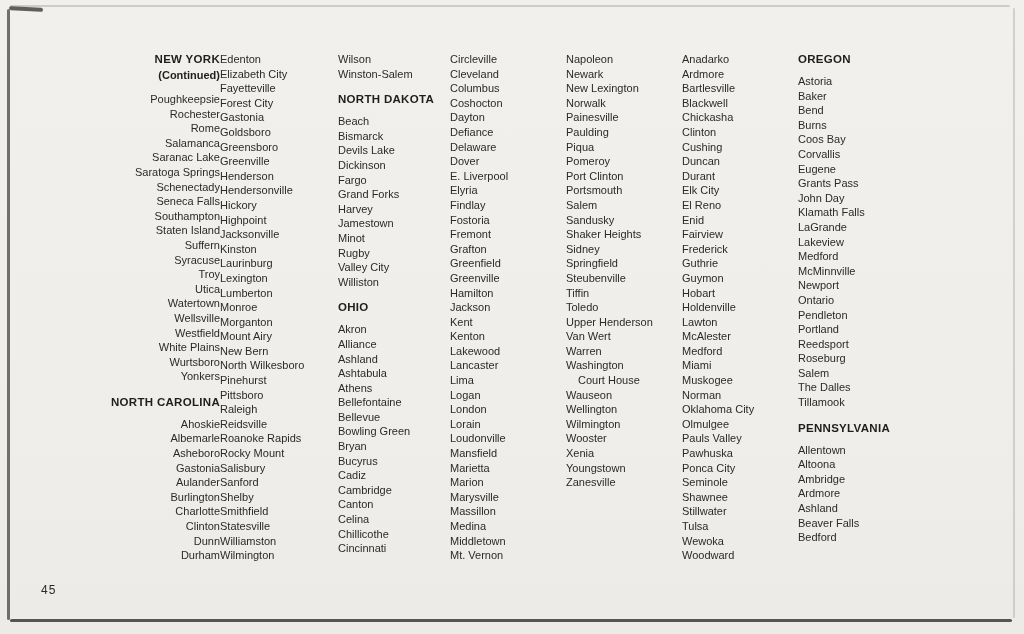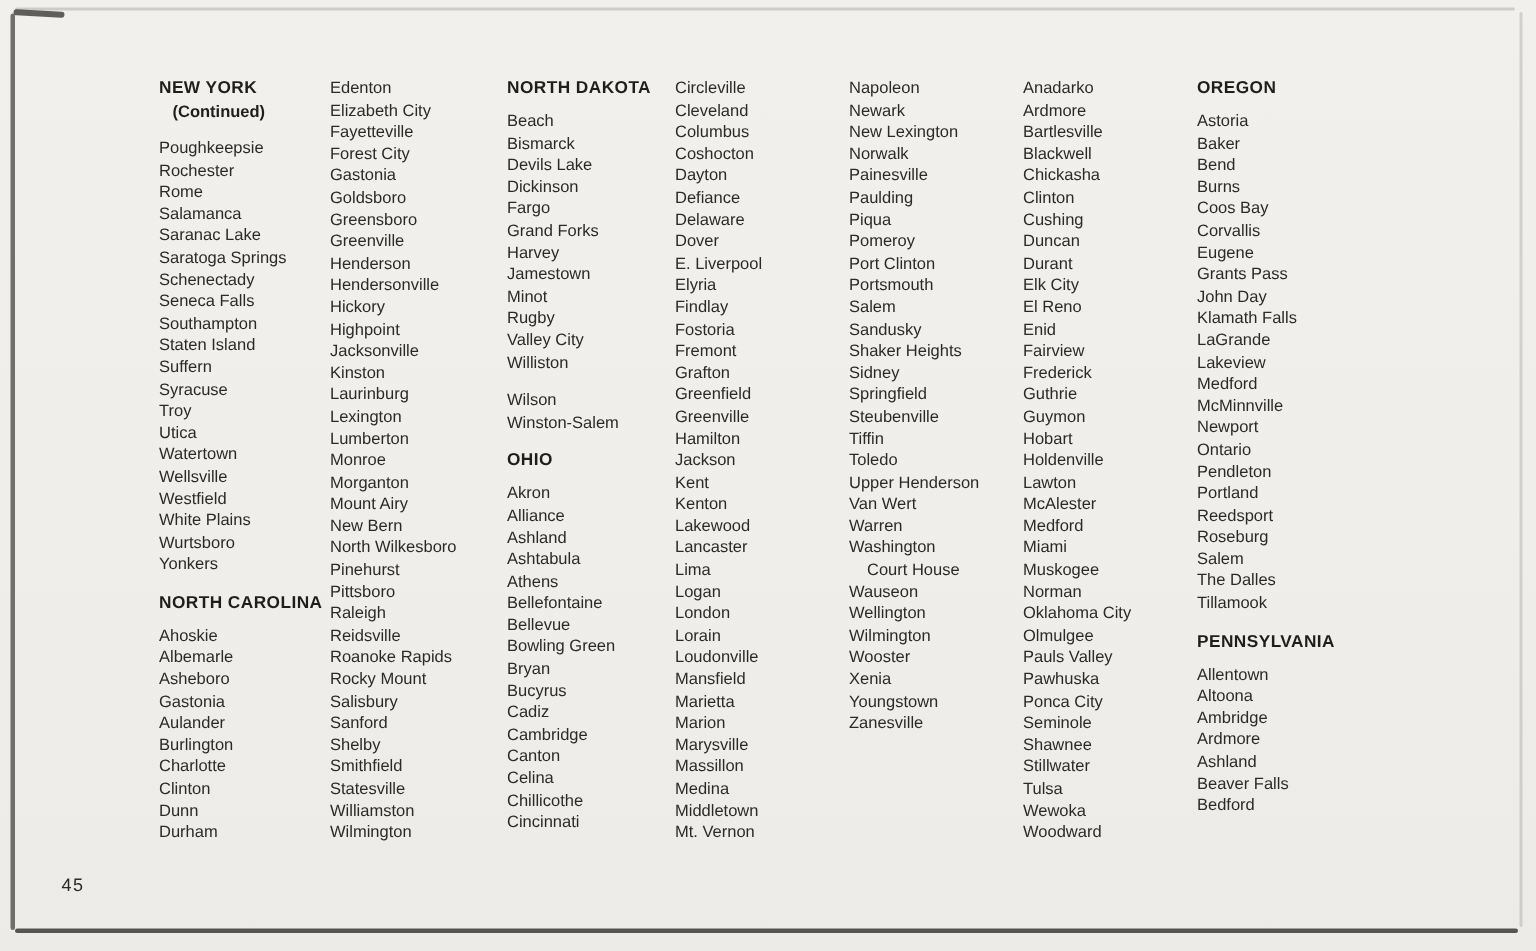--- a/index.html
+++ b/index.html
@@ -39,21 +39,21 @@
   }
   
   .columns {
     position: absolute;
     left: 106px;
     top: 52px;
     display: flex;
     align-items: flex-start;
   }
   .column { flex: 0 0 auto; }
-  .column:nth-child(1) { width: 114px; }
+  .column:nth-child(1) { width: 114px; text-align: right; }
   .column:nth-child(2) { width: 118px; }
   .column:nth-child(3) { width: 112px; }
   .column:nth-child(4) { width: 116px; }
   .column:nth-child(5) { width: 116px; }
   .column:nth-child(6) { width: 116px; }
   .column:nth-child(7) { width: 120px; }
   .block + .block { margin-top: 11px; }
   .state-header {
     font-size: 11.5px;
     font-weight: bold;
@@ -180,40 +180,40 @@
             <div class="city">Shelby</div>
             <div class="city">Smithfield</div>
             <div class="city">Statesville</div>
             <div class="city">Williamston</div>
             <div class="city">Wilmington</div>
           </div>
         </div>
       </div>
       <div class="column">
         <div class="block">
+          <div class="city-list">
+            <div class="city">Wilson</div>
+            <div class="city">Winston-Salem</div>
+          </div>
+        </div>
+        <div class="block">
           <div class="state-header">NORTH DAKOTA</div>
           <div class="city-list">
             <div class="city">Beach</div>
             <div class="city">Bismarck</div>
             <div class="city">Devils Lake</div>
             <div class="city">Dickinson</div>
             <div class="city">Fargo</div>
             <div class="city">Grand Forks</div>
             <div class="city">Harvey</div>
             <div class="city">Jamestown</div>
             <div class="city">Minot</div>
             <div class="city">Rugby</div>
             <div class="city">Valley City</div>
             <div class="city">Williston</div>
-          </div>
-        </div>
-        <div class="block">
-          <div class="city-list">
-            <div class="city">Wilson</div>
-            <div class="city">Winston-Salem</div>
           </div>
         </div>
         <div class="block">
           <div class="state-header">OHIO</div>
           <div class="city-list">
             <div class="city">Akron</div>
             <div class="city">Alliance</div>
             <div class="city">Ashland</div>
             <div class="city">Ashtabula</div>
             <div class="city">Athens</div>

